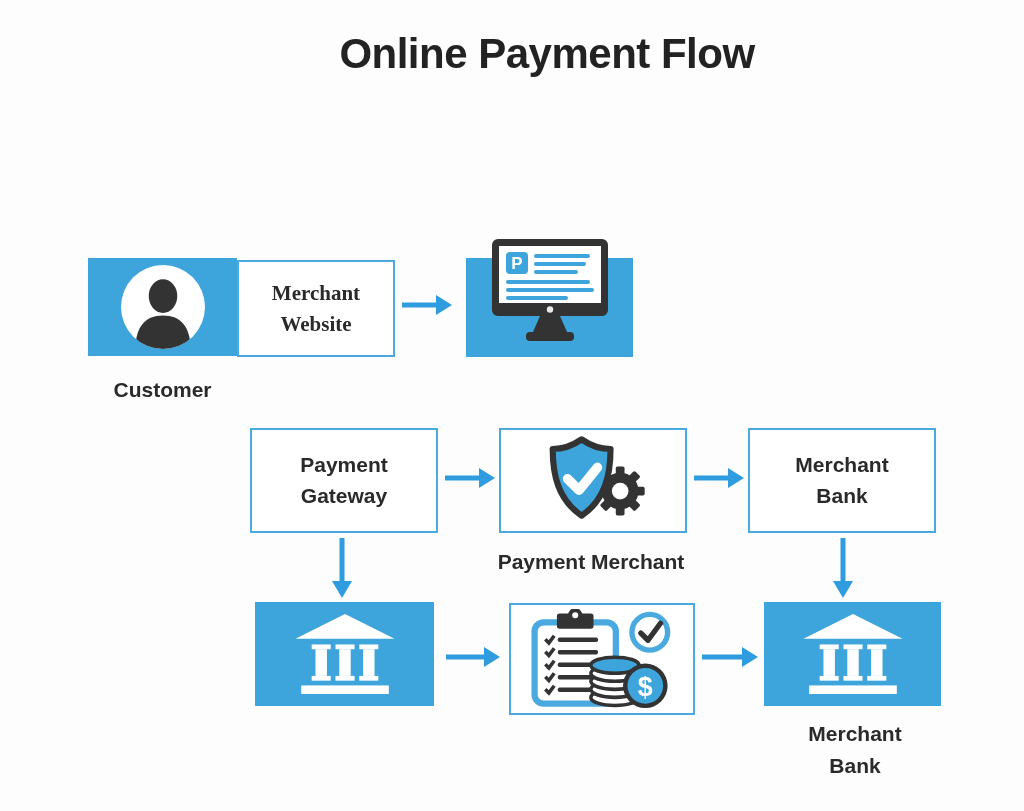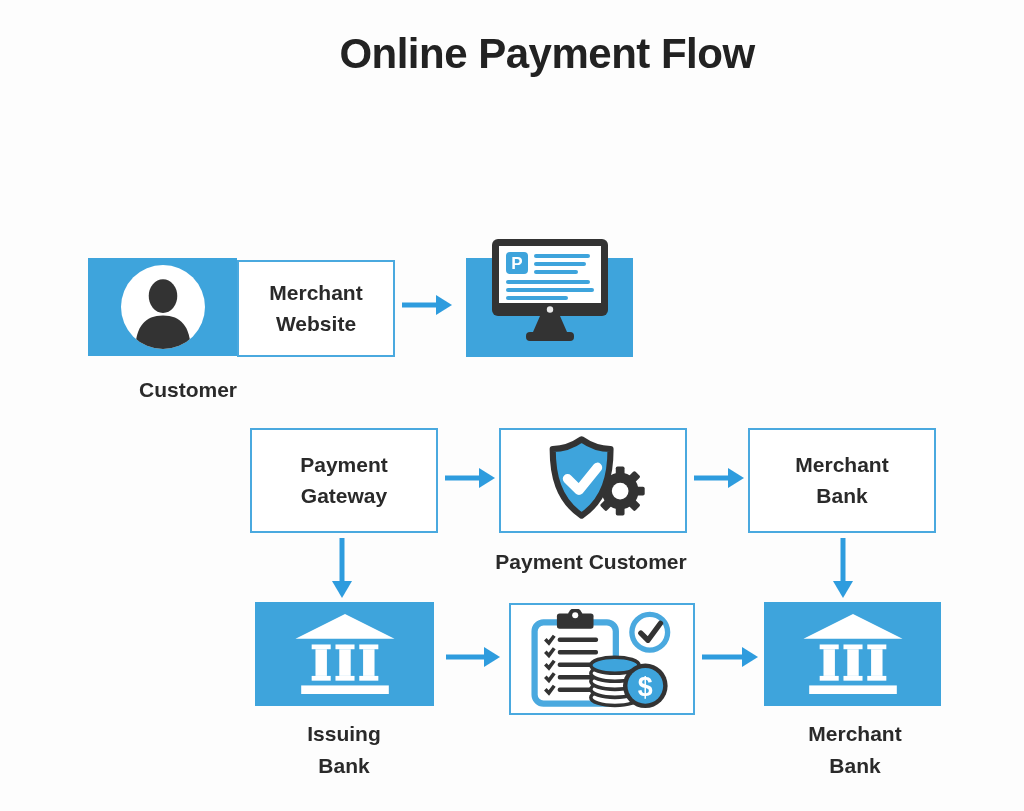--- a/index.html
+++ b/index.html
@@ -51,24 +51,24 @@
           <circle cx="50" cy="50" r="50"></circle>
         </clipPath>
       <g clip-path="url(#pclip)">
         <ellipse cx="50" cy="37" rx="17" ry="20" class="f-dark"></ellipse>
         <path d="M50,60 C28,60 17,74 17,102 L83,102 C83,74 72,60 50,60 Z" class="f-dark"></path>
       </g>
     </svg>
   </div>
 
   <div class="abs whitebox" style="left:237px;top:260px;width:154px;height:93px;">
-    <span style="width:112px;">Merchant Website</span>
-  </div>
-
-  <div class="abs nodelabel" style="left:88px;top:374px;width:149px;text-align:right;">Customer</div>
+    <span style="width:112px;font-family:Liberation Serif, serif;">Merchant Website</span>
+  </div>
+
+  <div class="abs nodelabel" style="left:88px;top:374px;width:149px;">Customer</div>
 
   <svg class="abs" style="left:400px;top:293px;" width="52" height="24" viewBox="0 0 52 24">
     <line x1="2" y1="12" x2="37" y2="12" class="s-arrow" stroke-width="5"></line>
     <polygon points="36,2 52,12 36,22" class="f-arrow"></polygon>
   </svg>
 
   <div class="abs bluebox" style="left:466px;top:258px;width:167px;height:99px;"></div>
 
   <svg class="abs" style="left:488px;top:239px;" width="124" height="104" viewBox="0 0 124 104">
     <rect x="4" y="0" width="116" height="77" rx="6" class="f-dark"></rect>
@@ -114,21 +114,21 @@
 
   <svg class="abs" style="left:692px;top:466px;" width="52" height="24" viewBox="0 0 52 24">
     <line x1="2" y1="12" x2="37" y2="12" class="s-arrow" stroke-width="5"></line>
     <polygon points="36,2 52,12 36,22" class="f-arrow"></polygon>
   </svg>
 
   <div class="abs whitebox" style="left:748px;top:428px;width:184px;height:101px;">
     <span style="width:110px;">Merchant Bank</span>
   </div>
 
-  <div class="abs nodelabel" style="left:480px;top:546px;width:222px;">Payment Customer</div>
+  <div class="abs nodelabel" style="left:480px;top:546px;width:222px;">Payment Merchant</div>
 
   <svg class="abs" style="left:330px;top:536px;" width="24" height="62" viewBox="0 0 24 62">
     <line x1="12" y1="2" x2="12" y2="46" class="s-arrow" stroke-width="5"></line>
     <polygon points="2,45 22,45 12,62" class="f-arrow"></polygon>
   </svg>
 
   <svg class="abs" style="left:831px;top:536px;" width="24" height="62" viewBox="0 0 24 62">
     <line x1="12" y1="2" x2="12" y2="46" class="s-arrow" stroke-width="5"></line>
     <polygon points="2,45 22,45 12,62" class="f-arrow"></polygon>
   </svg>
@@ -211,18 +211,17 @@
         <rect x="46" y="37" width="12" height="28"></rect>
         <rect x="42" y="65" width="20" height="5"></rect>
         <rect x="67" y="32" width="20" height="5"></rect>
         <rect x="71" y="37" width="12" height="28"></rect>
         <rect x="67" y="65" width="20" height="5"></rect>
         <rect x="6" y="75" width="92" height="9"></rect>
       </g>
     </svg>
   </div>
 
-  <div class="abs nodelabel" style="left:284px;top:718px;width:120px;">Issuing Bank</div>
 
 
   <div class="abs nodelabel" style="left:795px;top:718px;width:120px;">Merchant Bank</div>
 
 </div>
 
 </body></html>

